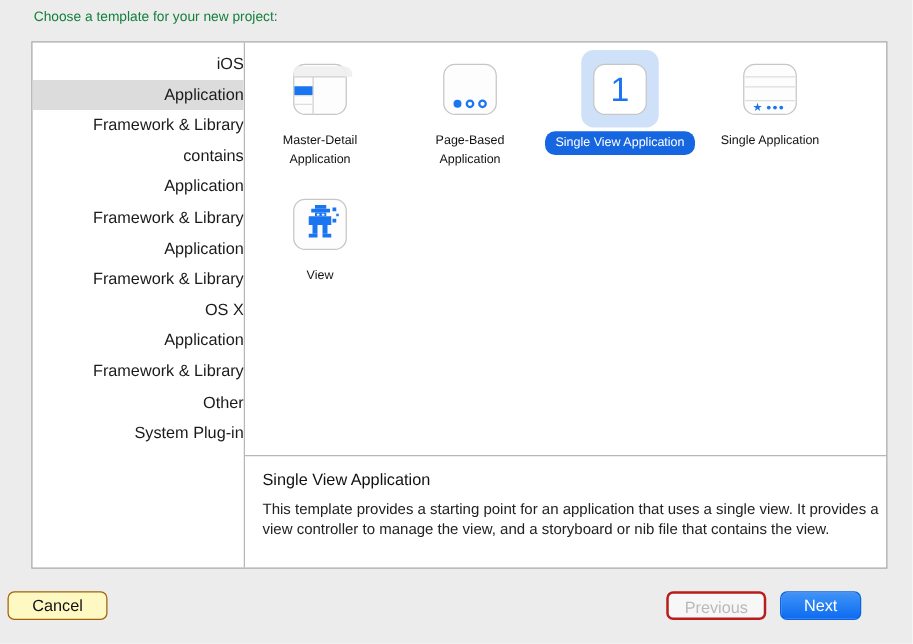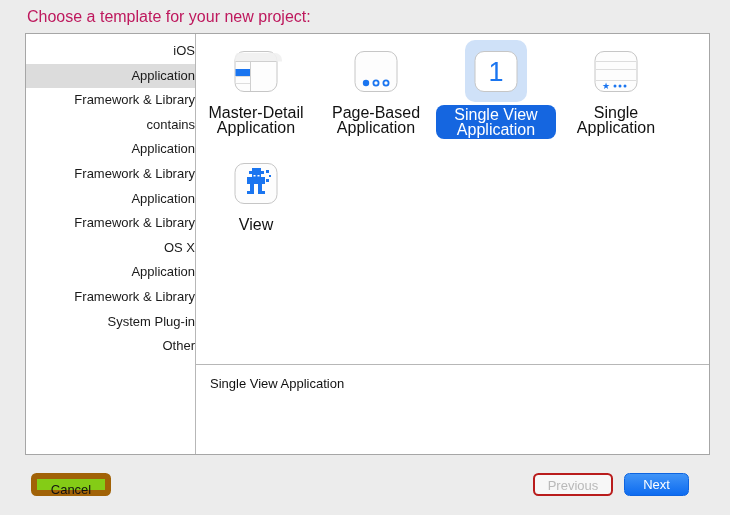--- a/index.html
+++ b/index.html
@@ -4,21 +4,21 @@
 <style>
   html,body{margin:0;padding:0;}
   body{
     width:730px;height:515px;position:relative;overflow:hidden;
     background:#ececec;
     font-family:"Liberation Sans", sans-serif;
     -webkit-font-smoothing:antialiased;
     color:#1a1a1a;
   }
   .dialog-title{
-    position:absolute;left:27px;top:8px;font-size:16px;color:#be185d;
+    position:absolute;left:27px;top:8px;font-size:11px;color:#15803d;
   }
   .panel{
     position:absolute;left:25px;top:33px;width:685px;height:422px;
     background:#ffffff;border:1px solid #a6a6a6;box-sizing:border-box;
     display:flex;
   }
   
   .sidebar{
     width:170px;flex:none;border-right:1px solid #b7b7b7;box-sizing:border-box;
     padding-top:5px;overflow:hidden;text-align:right;
@@ -32,40 +32,40 @@
   
   .main{flex:1;display:flex;flex-direction:column;min-width:0;}
   .template-grid{height:330px;flex:none;box-sizing:border-box;padding-top:6px;}
   .grid-row{display:flex;}
   .grid-row + .grid-row{margin-top:13px;}
   .tpl-item{width:120px;flex:none;display:flex;flex-direction:column;align-items:center;}
   .icon-pad{padding:5px;border-radius:10px;line-height:0;}
   .icon-pad.sel{background:#cfe1f8;}
   .tpl-icon{width:52px;height:52px;display:inline-block;}
   .tpl-label{
-    margin-top:3px;font-size:16px;line-height:15px;text-align:center;
+    margin-top:3px;font-size:10px;line-height:15px;text-align:center;
     max-width:104px;color:#111;
   }
   .tpl-label.sel{
     background:#1566e0;color:#fff;border-radius:8px;padding:2px 8px;
   }
   
   .description{
     border-top:1px solid #b7b7b7;flex:1;box-sizing:border-box;
     padding:11px 14px 0 14px;
   }
   .desc-title{font-size:13px;color:#111;margin:0 0 9px 0;}
   .desc-body{font-size:12px;line-height:15.5px;color:#222;width:505px;}
   
   .btn{
     position:absolute;top:473px;height:23px;box-sizing:border-box;
     border-radius:5.5px;font-size:13px;text-align:center;line-height:21px;
     cursor:default;
   }
-  .btn-cancel{left:31px;width:80px;background:#84cc16;border:6px solid #a16207;color:#111;}
+  .btn-cancel{left:6px;width:80px;background:#fef9c3;border:1px solid #a16207;color:#111;}
   .btn-previous{left:533px;width:80px;background:#f7f7f7;border:2px solid #b91c1c;color:#b9b9b9;}
   .btn-next{left:624px;width:65px;background:linear-gradient(#4094f7,#0d6bf0);border:1px solid #0d64e0;color:#fff;}
 </style>
 </head>
 <body>
 
 <div class="dialog-title">Choose a template for your new project:</div>
 
 <div class="panel">
 
@@ -74,22 +74,22 @@
     <div class="sb-row child selected">Application</div>
     <div class="sb-row child">Framework &amp; Library</div>
     <div class="sb-row">contains</div>
     <div class="sb-row child">Application</div>
     <div class="sb-row child">Framework &amp; Library</div>
     <div class="sb-row child">Application</div>
     <div class="sb-row child">Framework &amp; Library</div>
     <div class="sb-row">OS X</div>
     <div class="sb-row child">Application</div>
     <div class="sb-row child">Framework &amp; Library</div>
+    <div class="sb-row">Other</div>
     <div class="sb-row child">System Plug-in</div>
-    <div class="sb-row">Other</div>
   </div>
 
   <div class="main">
 
     <div class="template-grid">
       <div class="grid-row">
 
         <div class="tpl-item">
           <span class="icon-pad">
             <span class="tpl-icon">
@@ -177,20 +177,21 @@
               </svg>
             </span>
           </span>
           <div class="tpl-label">View</div>
         </div>
       </div>
     </div>
 
     <div class="description">
       <div class="desc-title">Single View Application</div>
+      <div class="desc-body">This template provides a starting point for an application that uses a single view. It provides a view controller to manage the view, and a storyboard or nib file that contains the view.</div>
     </div>
 
   </div>
 </div>
 
 <div class="btn btn-cancel">Cancel</div>
 <div class="btn btn-previous">Previous</div>
 <div class="btn btn-next">Next</div>
 
 </body></html>

